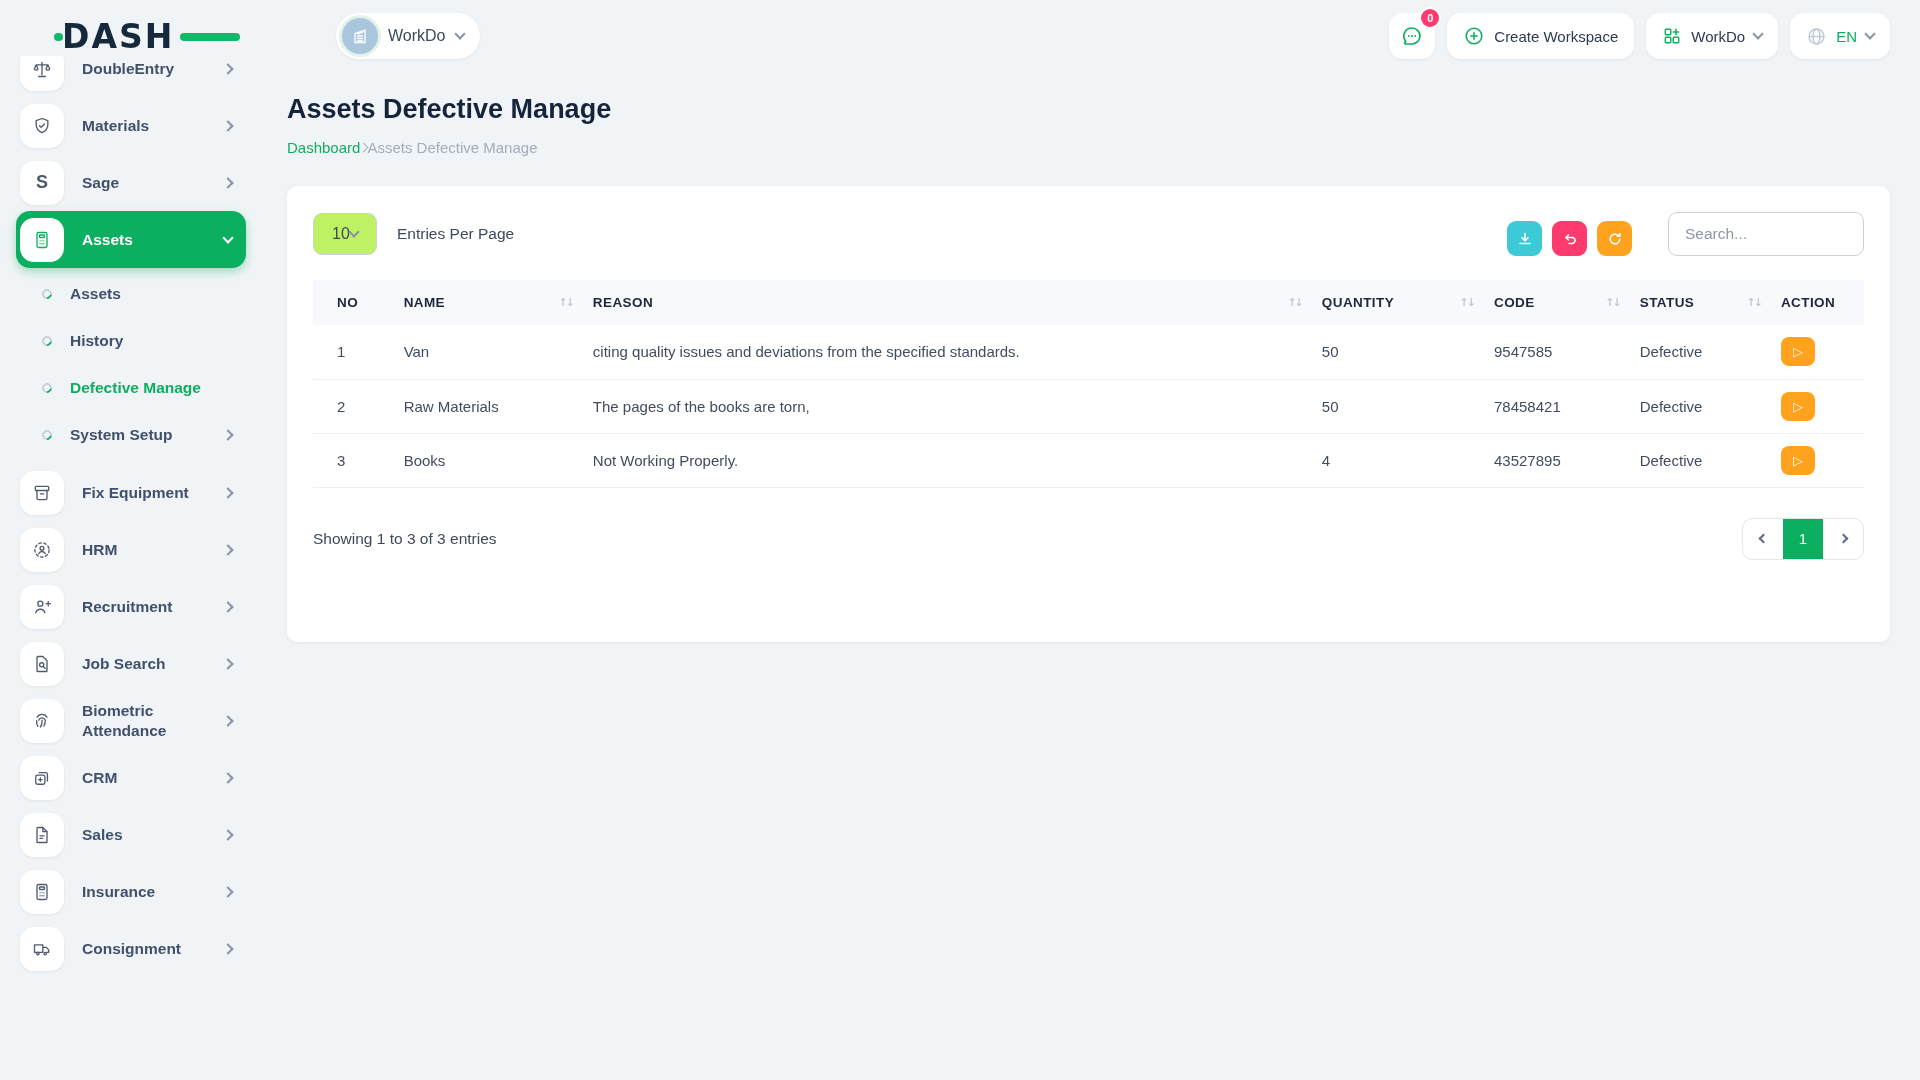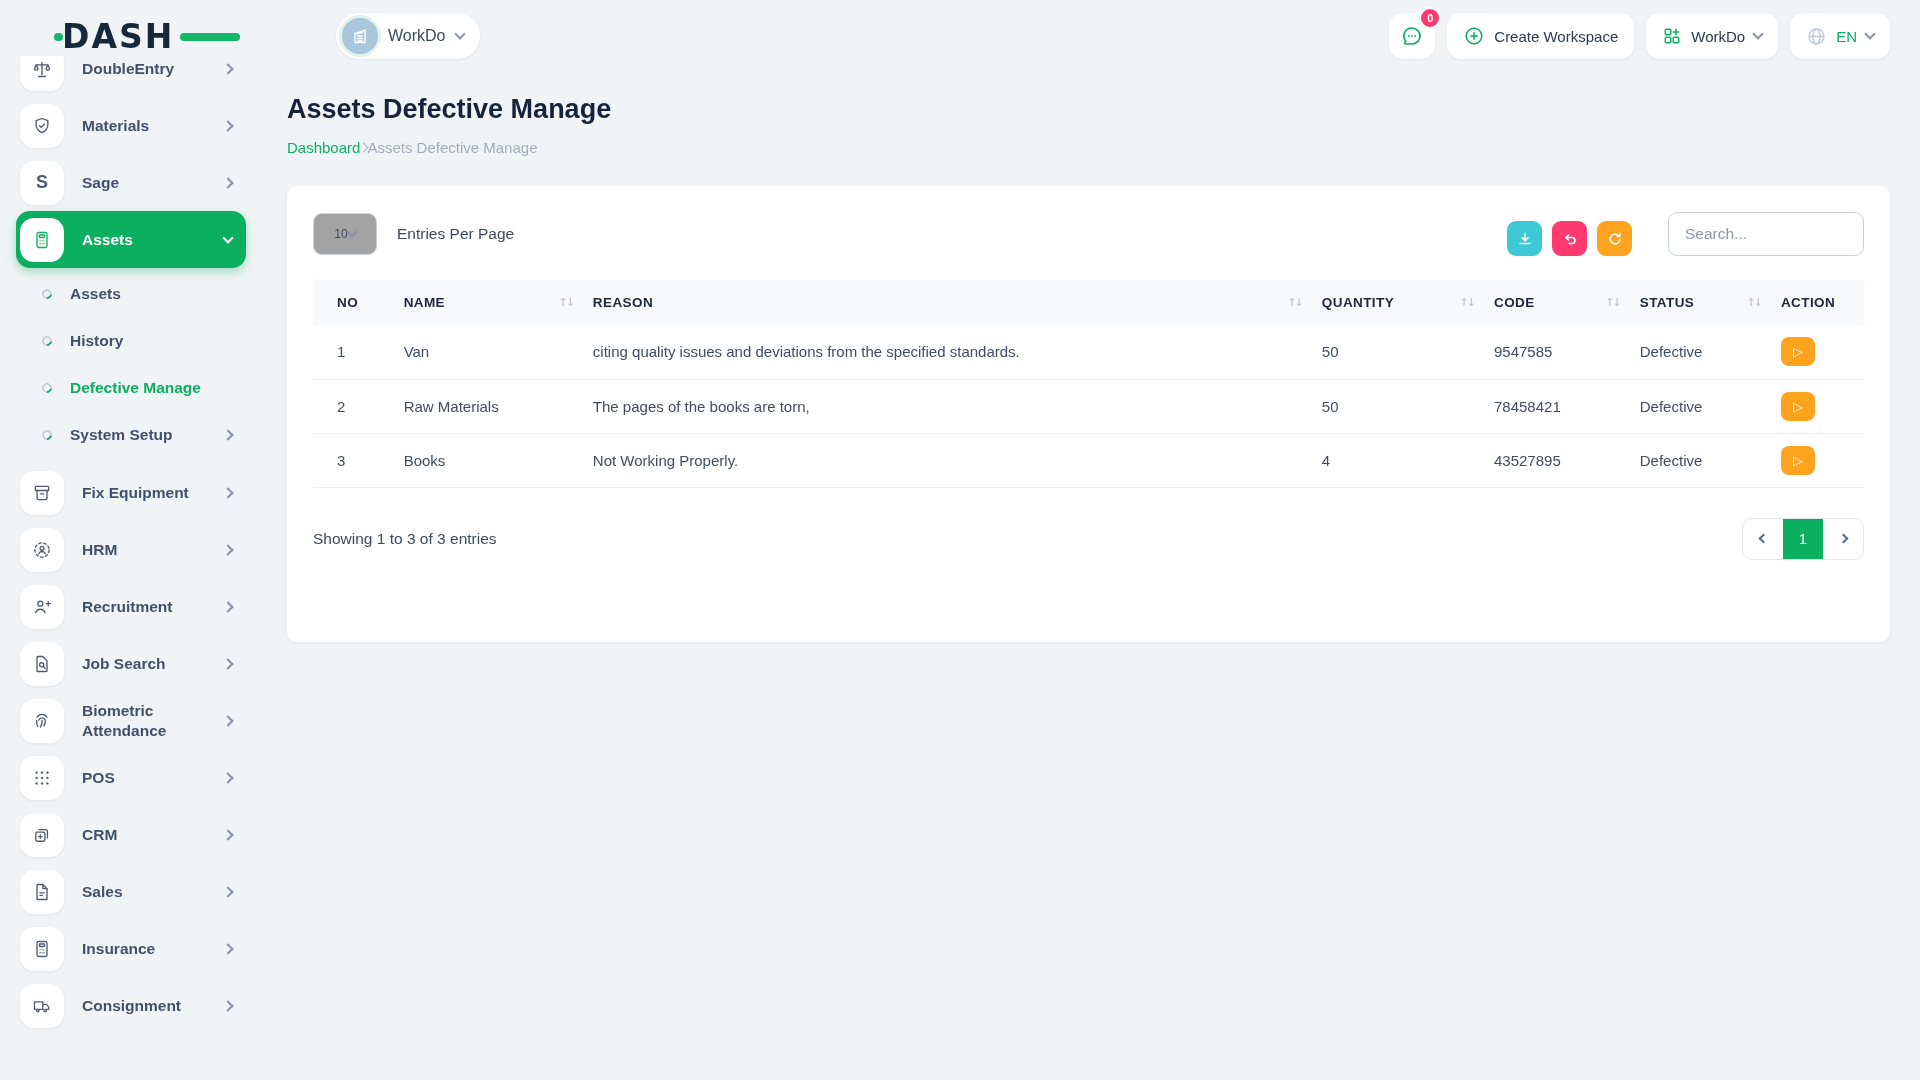--- a/index.html
+++ b/index.html
@@ -87,23 +87,23 @@
   .crumb-link { color:#0CAF60; cursor:pointer; text-decoration:none; }
   .crumb-sep { width:7px; height:7px; border-right:1.6px solid #a8b1bd; border-bottom:1.6px solid #a8b1bd; transform:rotate(-45deg); }
   .crumb-current { color:#a3acb9; }
   
   .card {
     margin-top:30px; background:#fff; border-radius:10px; min-height:456px;
     box-shadow:0 1px 4px rgba(16,24,40,.06); padding:26px;
   }
   .controls { display:flex; align-items:center; }
   .select-box {
-    width:64px; height:42px; border:1px solid #ccd2dc; border-radius:9px; background:#a3a3a3;
+    width:64px; height:42px; border:1px solid #ccd2dc; border-radius:9px; background:#bef264;
     display:flex; align-items:center; justify-content:center; cursor:pointer;
-    font-size:12px; color:#3d4a5c;
+    font-size:16px; color:#3d4a5c;
   }
   .entries-label { margin-left:20px; font-size:15.5px; color:#3d4a5c; }
   .controls-right { margin-left:auto; display:flex; align-items:flex-end; gap:10px; }
   .sq-btn {
     width:35px; height:35px; border:none; border-radius:9px; cursor:pointer;
     display:flex; align-items:center; justify-content:center; color:#fff;
   }
   .btn-teal { background:#3ec9d6; }
   .btn-pink { background:#ff3a6e; }
   .btn-orange { background:#ffa21d; }
@@ -333,37 +333,20 @@
           <path d="M8 11a4.3 4.3 0 0 1 8 0c0 3-.8 5.3-1.8 7"></path>
           <path d="M12 11v1.8c0 2.6-.8 4.8-1.9 6.4"></path>
           <path d="M5.6 11.5c-.2 2.8.3 5.2 1.4 7"></path>
         </svg>
       </span>
       <span class="nav-label">Biometric Attendance</span>
       <span class="nav-chev chev chev-right"></span>
     </li>
 
 
-    <li class="nav-item">
-      <span class="nav-tile">
-        <svg width="20" height="20" viewBox="0 0 24 24" fill="currentColor">
-          <circle cx="5.5" cy="5.5" r="1.4"></circle>
-            <circle cx="12" cy="5.5" r="1.4"></circle>
-            <circle cx="18.5" cy="5.5" r="1.4"></circle>
-          <circle cx="5.5" cy="12" r="1.4"></circle>
-            <circle cx="12" cy="12" r="1.4"></circle>
-            <circle cx="18.5" cy="12" r="1.4"></circle>
-          <circle cx="5.5" cy="18.5" r="1.4"></circle>
-            <circle cx="12" cy="18.5" r="1.4"></circle>
-            <circle cx="18.5" cy="18.5" r="1.4"></circle>
-        </svg>
-      </span>
-      <span class="nav-label">POS</span>
-      <span class="nav-chev chev chev-right"></span>
-    </li>
 
     <li class="nav-item">
       <span class="nav-tile">
         <svg width="20" height="20" viewBox="0 0 24 24" fill="none" stroke="currentColor" stroke-width="1.6" stroke-linecap="round" stroke-linejoin="round">
           <path d="M8.5 5.5h8a2 2 0 0 1 2 2v8"></path>
           <rect x="4.5" y="8.5" width="11" height="11" rx="2"></rect>
           <path d="M8 14h4M10 12v4"></path>
         </svg>
       </span>
       <span class="nav-label">CRM</span>

